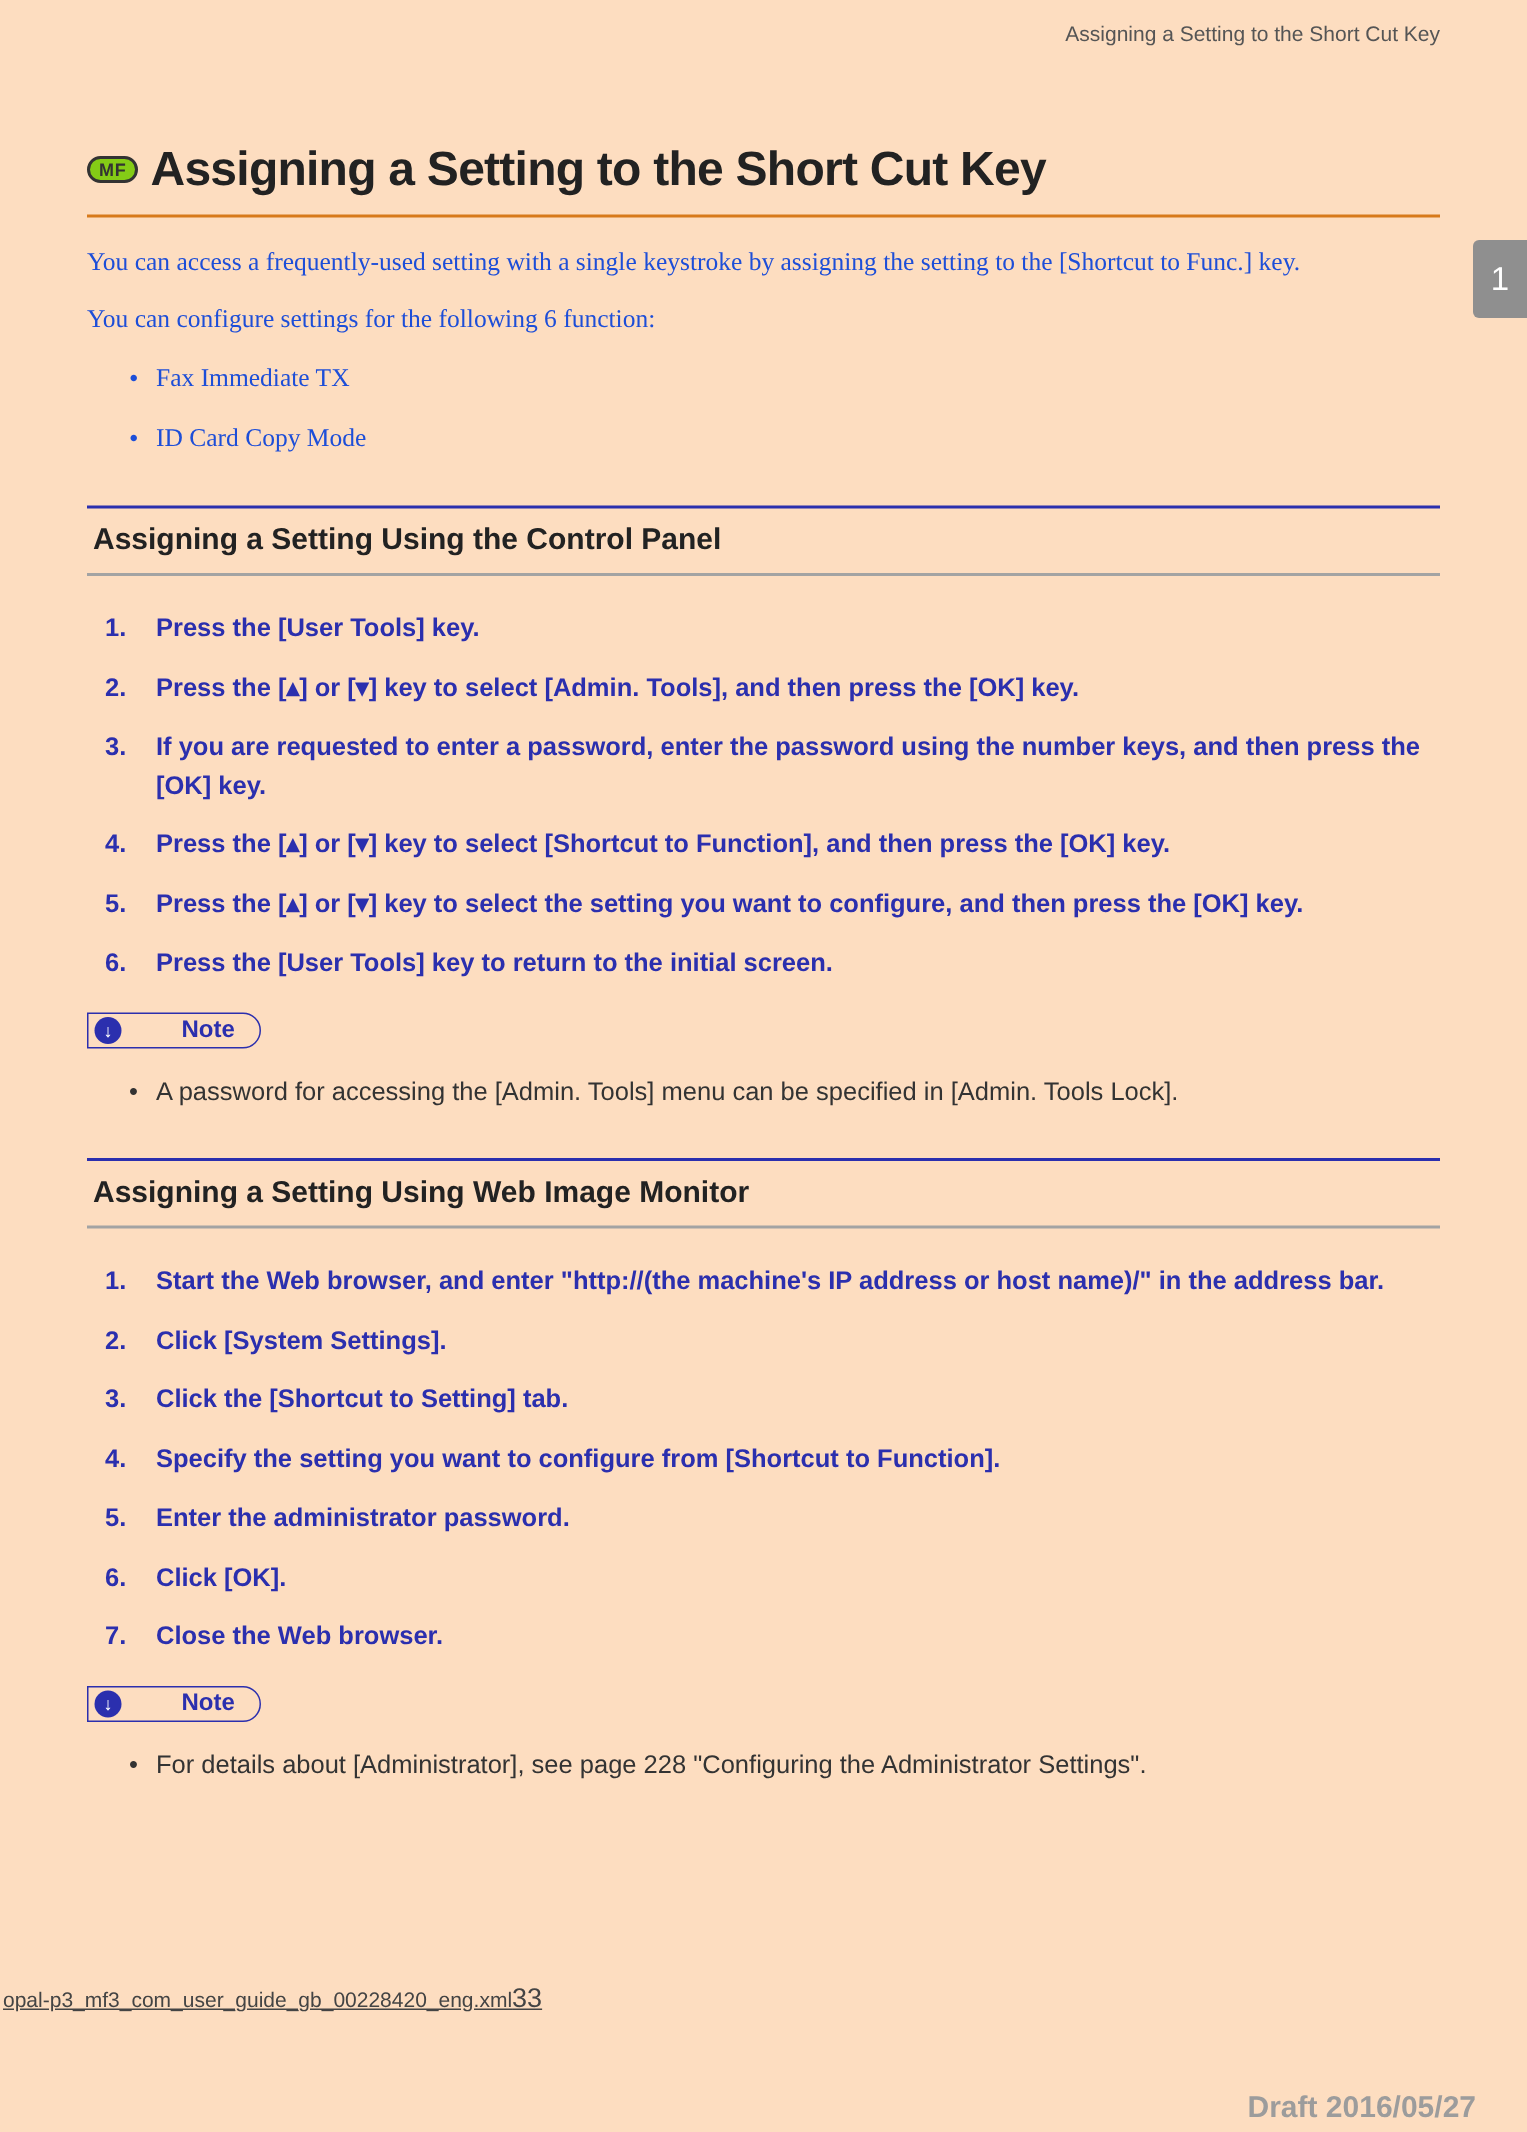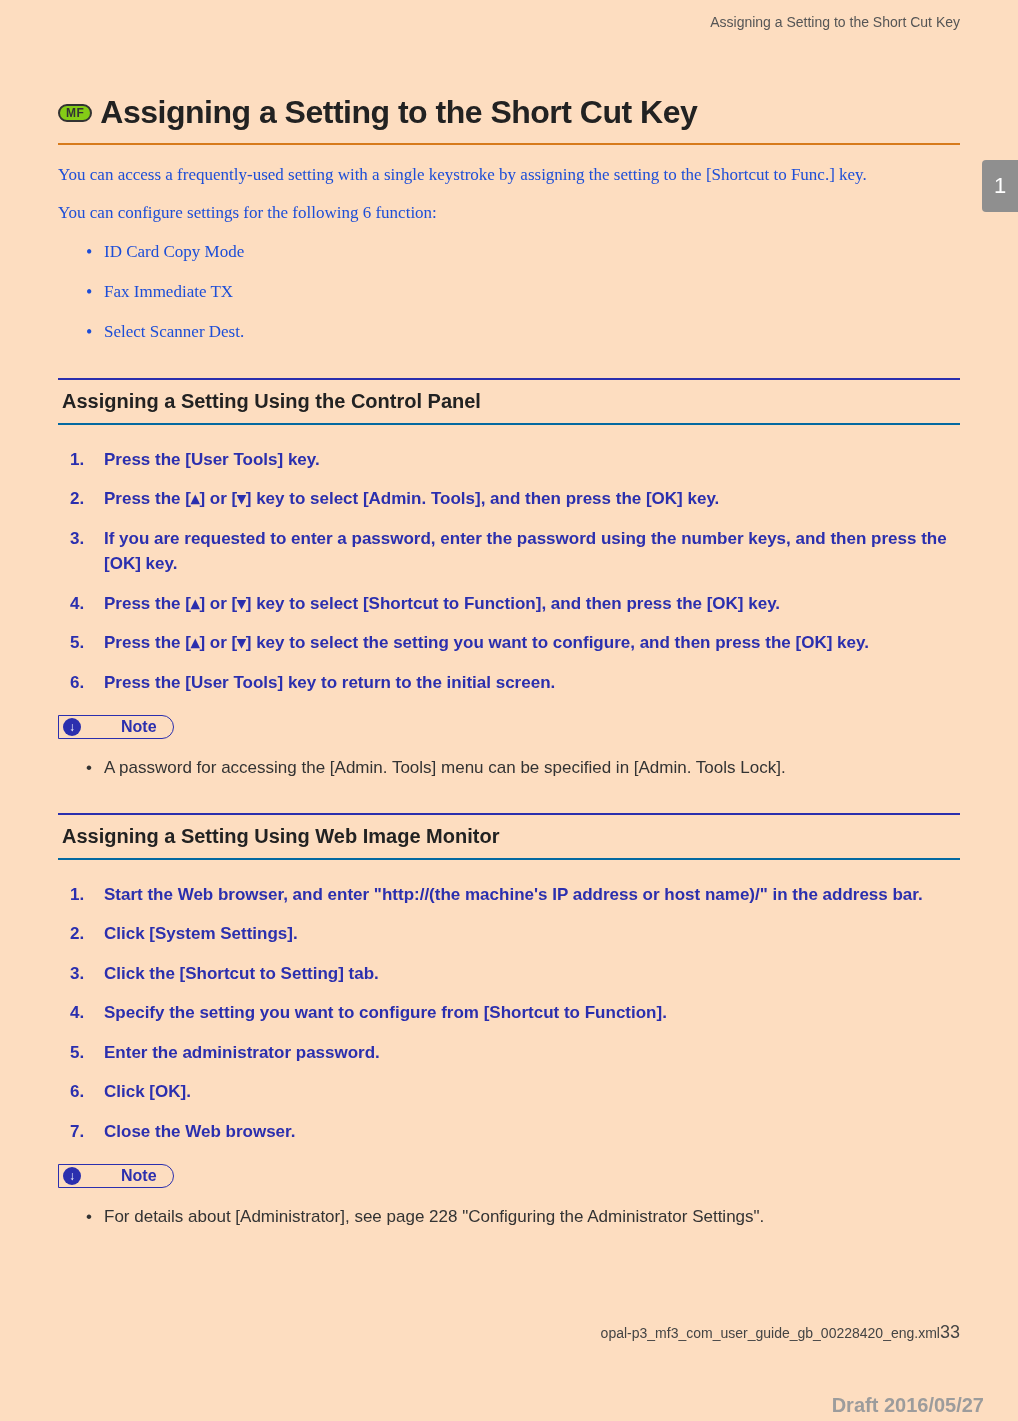--- a/index.html
+++ b/index.html
@@ -89,21 +89,21 @@
     position: absolute;
     left: 0;
     top: 0;
     font-size: 18px;
   }
   .section {
     margin-top: 32px;
   }
   .section-heading {
     border-top: 2px solid #2b2fae;
-    border-bottom: 2px solid #0369a1;
+    border-bottom: 2px solid #a3a3a3;
     padding: 10px 4px;
     font-size: 20px;
     font-weight: 700;
     color: #222;
   }
   .steps {
     list-style: none;
     counter-reset: step;
     margin-top: 22px;
     padding-left: 12px;
@@ -171,24 +171,25 @@
     position: absolute;
     left: 0;
   }
   .footer {
     position: absolute;
     bottom: 78px;
     left: 0;
     right: 0;
     padding: 0 58px 0 2px;
     display: flex;
-    justify-content: flex-end;
+    justify-content: flex-start;
     align-items: baseline;
     font-size: 14px;
     color: #444;
+    text-decoration: underline;
   }
   .footer .page-num { font-size: 18px; margin-top: 20px; }
   .draft {
     position: absolute;
     bottom: 4px;
     right: 34px;
     font-size: 20px;
     font-weight: 700;
     color: #9c9c9c;
   }
@@ -203,23 +204,22 @@
 
   <div class="title-block">
     <span class="mf-badge">MF</span>
     <span class="page-title">Assigning a Setting to the Short Cut Key</span>
   </div>
 
   <div class="intro">
     <p>You can access a frequently-used setting with a single keystroke by assigning the setting to the [Shortcut to Func.] key.</p>
     <p>You can configure settings for the following 6 function:</p>
     <ul>
+      <li>Fax Immediate TX</li>
       <li>ID Card Copy Mode</li>
-      <li>Fax Immediate TX</li>
-      <li>Select Scanner Dest.</li>
     </ul>
   </div>
 
   <div class="section">
     <div class="section-heading">Assigning a Setting Using the Control Panel</div>
     <ol class="steps">
       <li>Press the [User Tools] key.</li>
       <li>Press the [▴] or [▾] key to select [Admin. Tools], and then press the [OK] key.</li>
       <li>If you are requested to enter a password, enter the password using the number keys, and then press the [OK] key.</li>
       <li>Press the [▴] or [▾] key to select [Shortcut to Function], and then press the [OK] key.</li>

